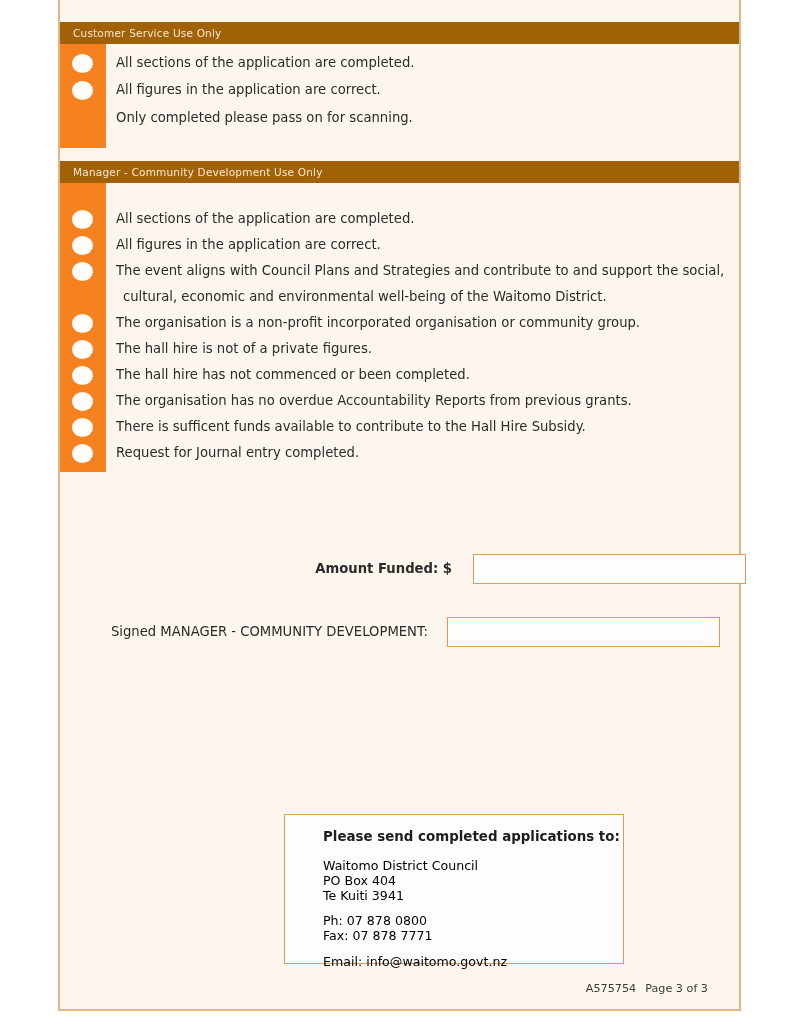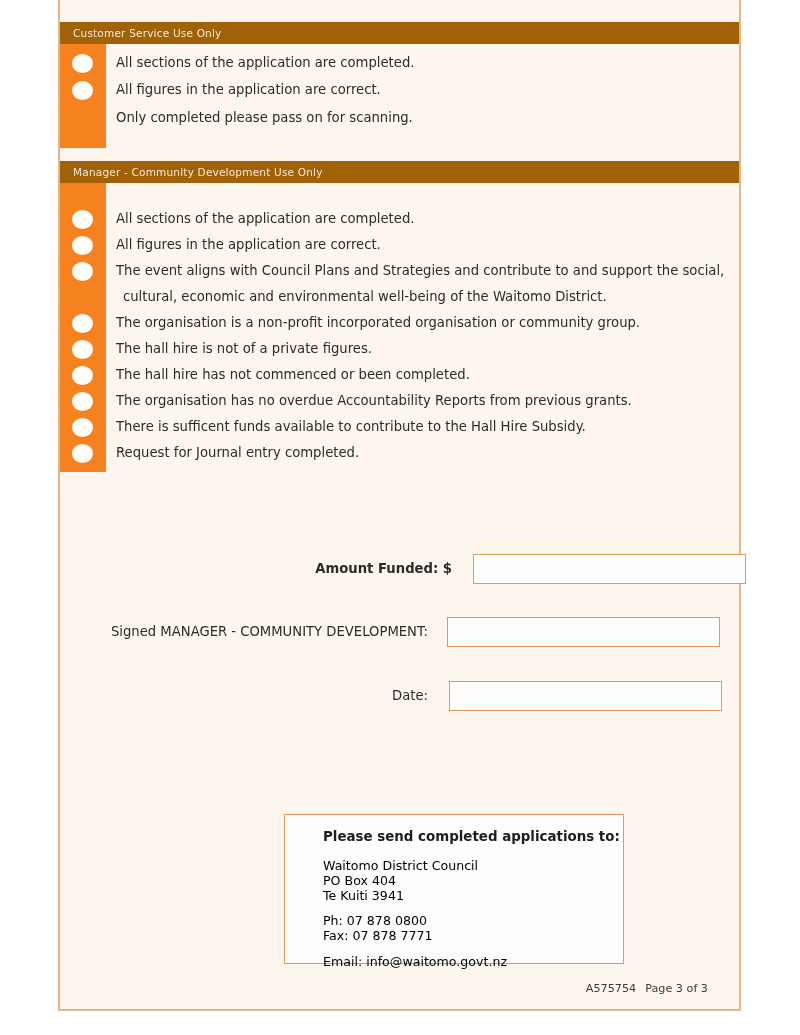--- a/index.html
+++ b/index.html
@@ -195,26 +195,20 @@
     <input class="field-box" type="text" style="left: 389px; width: 273px;" placeholder="">
   </div>
 
   <div class="field-row" style="left:0px; top:617px; width:662px;">
     <div style="position:absolute; left:0; top:0; width:368px; height:30px;">
       <div class="field-label">Signed MANAGER - COMMUNITY DEVELOPMENT:</div>
     </div>
     <input class="field-box" type="text" style="left: 387px; width: 273px;" placeholder="">
   </div>
 
-  <div class="field-row" style="left:0px; top:681px; width:662px;">
-    <div style="position:absolute; left:0; top:0; width:368px; height:30px;">
-      <div class="field-label">Date:</div>
-    </div>
-    <input class="field-box" type="text" style="left: 389px; width: 273px;" placeholder="">
-  </div>
 
   <div class="contact-box">
     <div class="contact-title">Please send completed applications to:</div>
     <div class="contact-line">Waitomo District Council</div>
     <div class="contact-line">PO Box 404</div>
     <div class="contact-line">Te Kuiti 3941</div>
     <div class="contact-gap"></div>
     <div class="contact-line">Ph:  07 878 0800</div>
     <div class="contact-line">Fax: 07 878 7771</div>
     <div class="contact-gap"></div>

